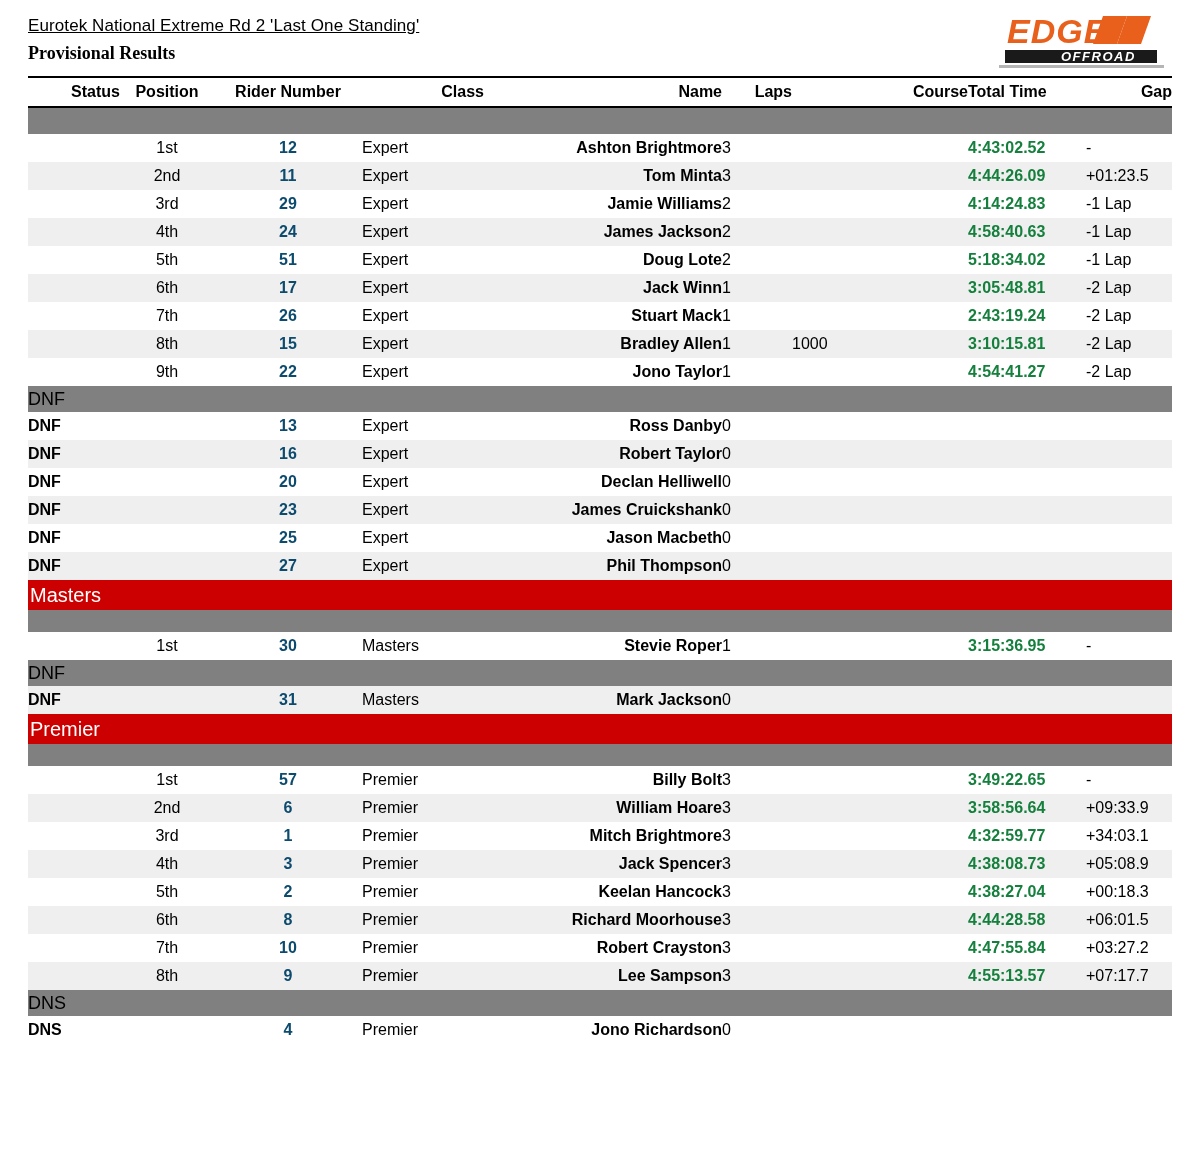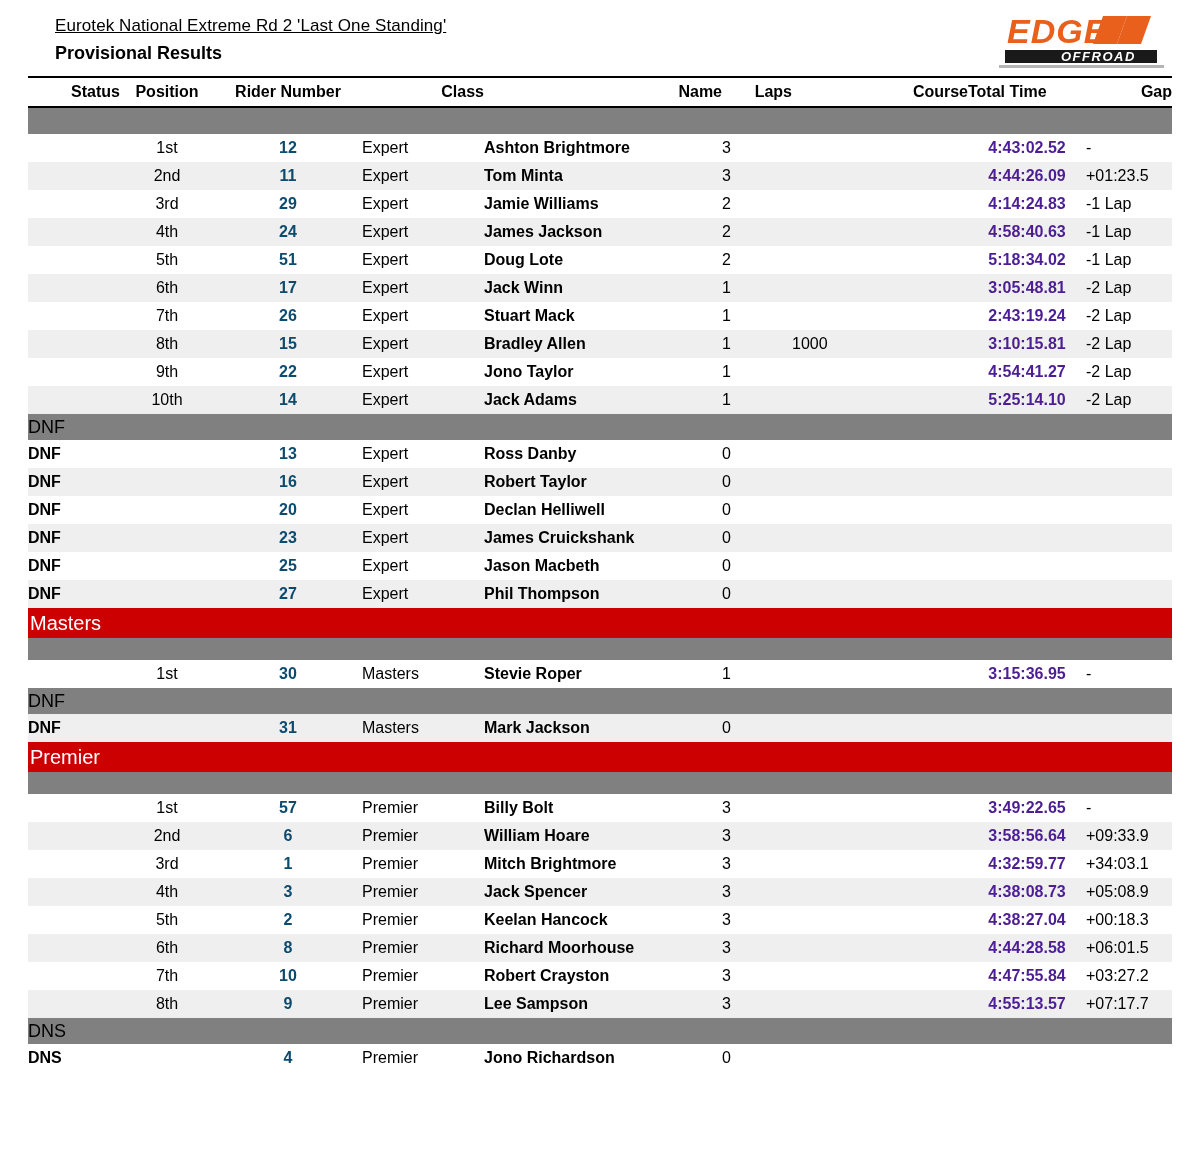--- a/index.html
+++ b/index.html
@@ -18,37 +18,37 @@
     position: relative;
     width: 1200px;
     height: 1160px;
     box-sizing: border-box;
     padding: 10px 28px 0 28px;
   }
   
   .header {
     position: relative;
     height: 60px;
-    margin-left: 27px;
   }
   .title-block {
     padding-top: 6px;
   }
   .event-title {
     font-size: 17px;
     font-weight: normal;
     text-decoration: underline;
     letter-spacing: 0.1px;
     line-height: 1.2;
   }
   .subtitle {
     font-size: 18px;
     font-weight: bold;
     margin-top: 7px;
     line-height: 1.2;
+    font-family: Liberation Serif, serif;
   }
   .logo {
     position: absolute;
     right: 8px;
     top: 0;
     width: 165px;
     height: 60px;
   }
   .logo svg { display: block; }
   
@@ -87,24 +87,24 @@
   col.c-name     { width: 238px; }
   col.c-laps     { width: 70px; }
   col.c-course   { width: 176px; }
   col.c-time     { width: 118px; }
   col.c-gap      { width: 86px; }
 
   td.status   { padding-left: 2px; text-align: left; font-weight: bold; margin-top: 48px; }
   td.position { text-align: center; font-weight: normal; padding-right: 14px; }
   td.rider    { text-align: center; font-weight: bold; color: #0c4a6e; padding-right: 22px; }
   td.cls      { text-align: left; padding-left: 2px; }
-  td.name     { text-align: left; font-weight: bold; padding-left: 2px; }
+  td.name     { text-align: right; font-weight: bold; padding-left: 2px; }
   td.laps     { text-align: left; padding-left: 2px; }
   td.course   { text-align: left; padding-left: 4px; }
-  td.time     { text-align: center; font-weight: bold; color: #4c1d95; padding-right: 6px; }
+  td.time     { text-align: left; font-weight: bold; color: #15803d; padding-right: 6px; }
   td.gap      { text-align: left; padding-left: 4px; }
 
   th.status   { padding-left: 2px; }
   th.position { text-align: center; padding-right: 14px; }
   th.rider    { text-align: center; padding-right: 22px; }
   th.cls      { padding-left: 2px; }
   th.name     { padding-left: 2px; }
   th.laps     { padding-left: 2px; }
   th.course   { padding-left: 4px; }
   th.time     { text-align: left; padding-right: 6px; }
@@ -288,31 +288,20 @@
           <td class="status"></td>
           <td class="position">9th</td>
           <td class="rider">22</td>
           <td class="cls">Expert</td>
           <td class="name">Jono Taylor</td>
           <td class="laps">1</td>
           <td class="course"></td>
           <td class="time">4:54:41.27</td>
           <td class="gap">-2 Lap</td>
         </tr>
-        <tr class="alt">
-          <td class="status"></td>
-          <td class="position">10th</td>
-          <td class="rider">14</td>
-          <td class="cls">Expert</td>
-          <td class="name">Jack Adams</td>
-          <td class="laps">1</td>
-          <td class="course"></td>
-          <td class="time">5:25:14.10</td>
-          <td class="gap">-2 Lap</td>
-        </tr>
         <tr class="band-grey">
           <td class="status" colspan="9">DNF</td>
         </tr>
         <tr class="plain">
           <td class="status">DNF</td>
           <td class="position"></td>
           <td class="rider">13</td>
           <td class="cls">Expert</td>
           <td class="name">Ross Danby</td>
           <td class="laps">0</td>

